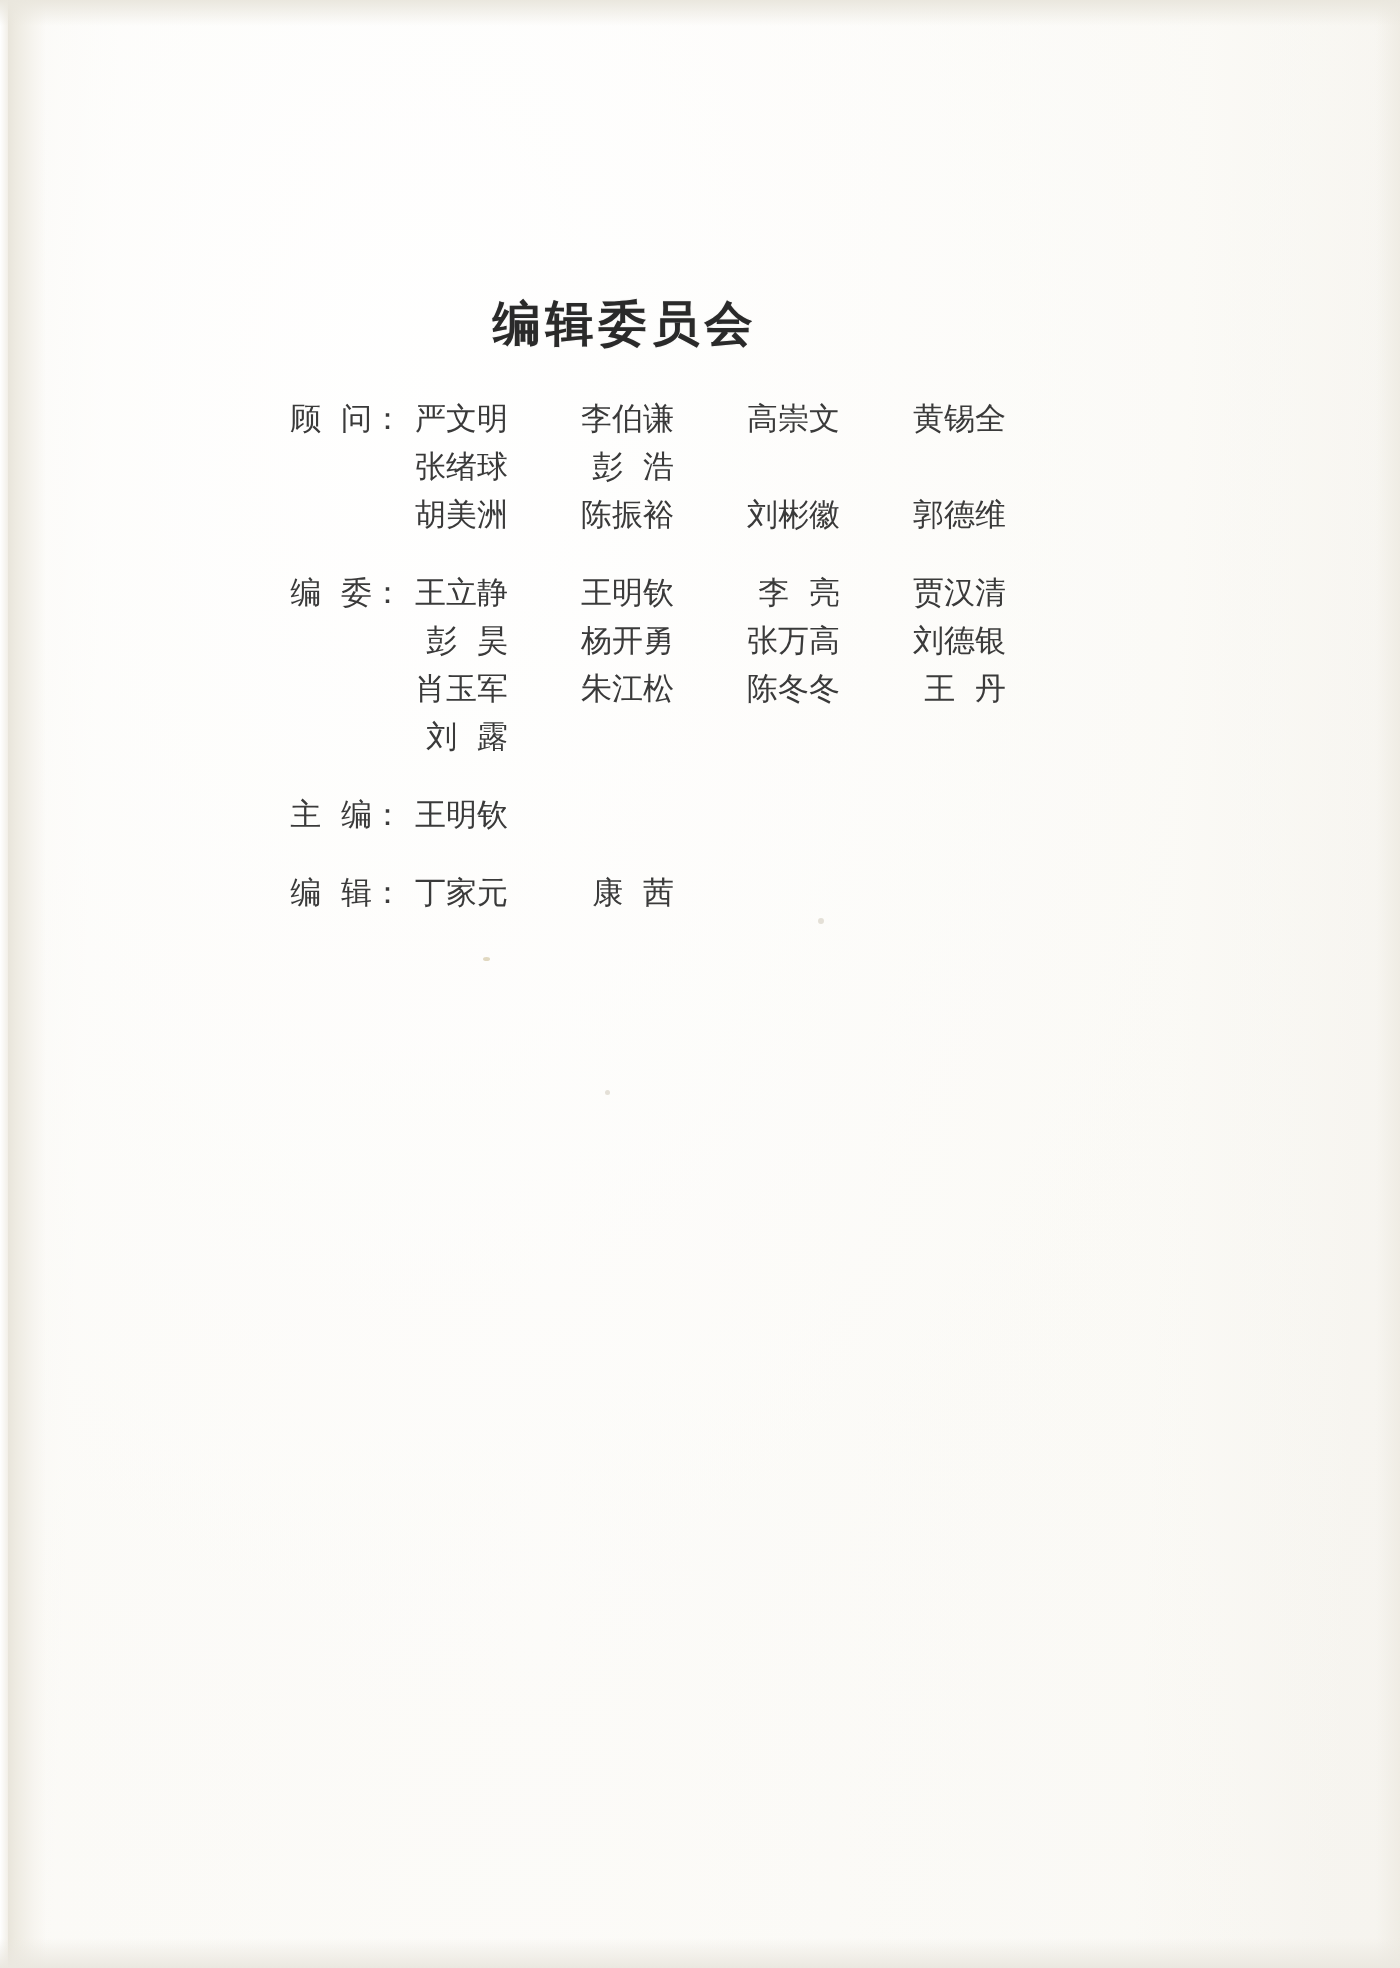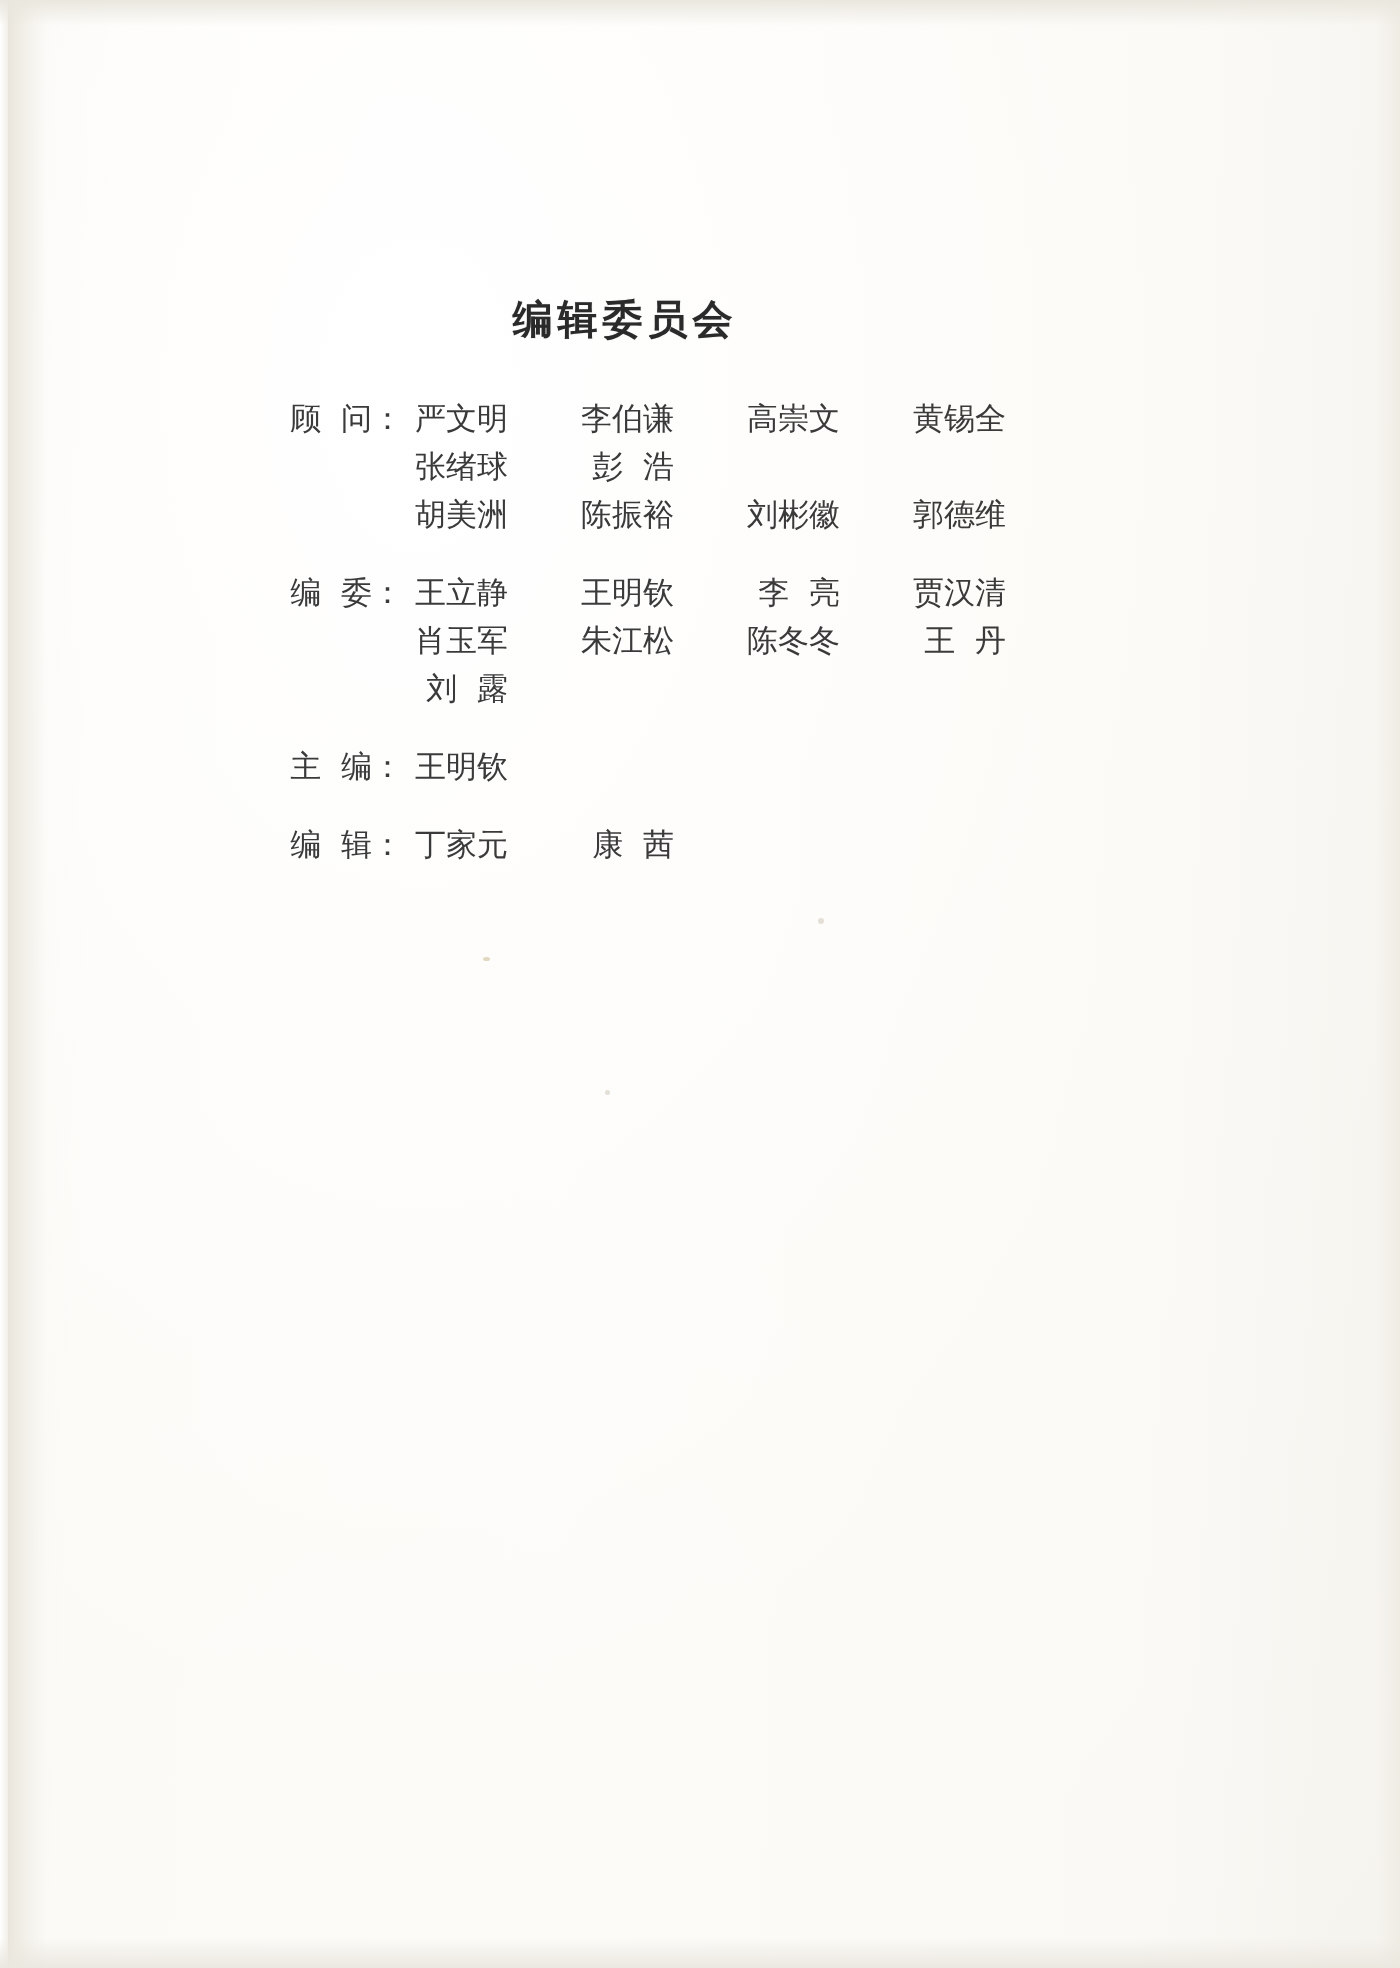--- a/index.html
+++ b/index.html
@@ -71,21 +71,21 @@
   }
 
   .page-title {
     position: absolute;
     left: 0;
     top: 292px;
     width: 1250px;
     text-align: center;
     font-family: "DejaVu Sans", "Liberation Sans", sans-serif;
     font-weight: bold;
-    font-size: 40px;
+    font-size: 48px;
     letter-spacing: 5px;
     color: #2a2a2a;
     text-shadow: 0 0 1px rgba(60,60,60,0.35);
   }
 
   .roster {
     position: absolute;
     left: 262px;
     top: 398px;
     width: 900px;
@@ -217,20 +217,32 @@
             <div class="name">王明钦</div>
             <div class="name-sep"></div>
             <div class="name">李  亮</div>
             <div class="name-sep"></div>
             <div class="name">贾汉清</div>
           </div>
         </div>
         <div class="row">
           <div class="label-spacer"></div>
           <div class="names">
+            <div class="name">彭  昊</div>
+            <div class="name-sep"></div>
+            <div class="name">杨开勇</div>
+            <div class="name-sep"></div>
+            <div class="name">张万高</div>
+            <div class="name-sep"></div>
+            <div class="name">刘德银</div>
+          </div>
+        </div>
+        <div class="row">
+          <div class="label-spacer"></div>
+          <div class="names">
             <div class="name">肖玉军</div>
             <div class="name-sep"></div>
             <div class="name">朱江松</div>
             <div class="name-sep"></div>
             <div class="name">陈冬冬</div>
             <div class="name-sep"></div>
             <div class="name">王  丹</div>
           </div>
         </div>
         <div class="row">

